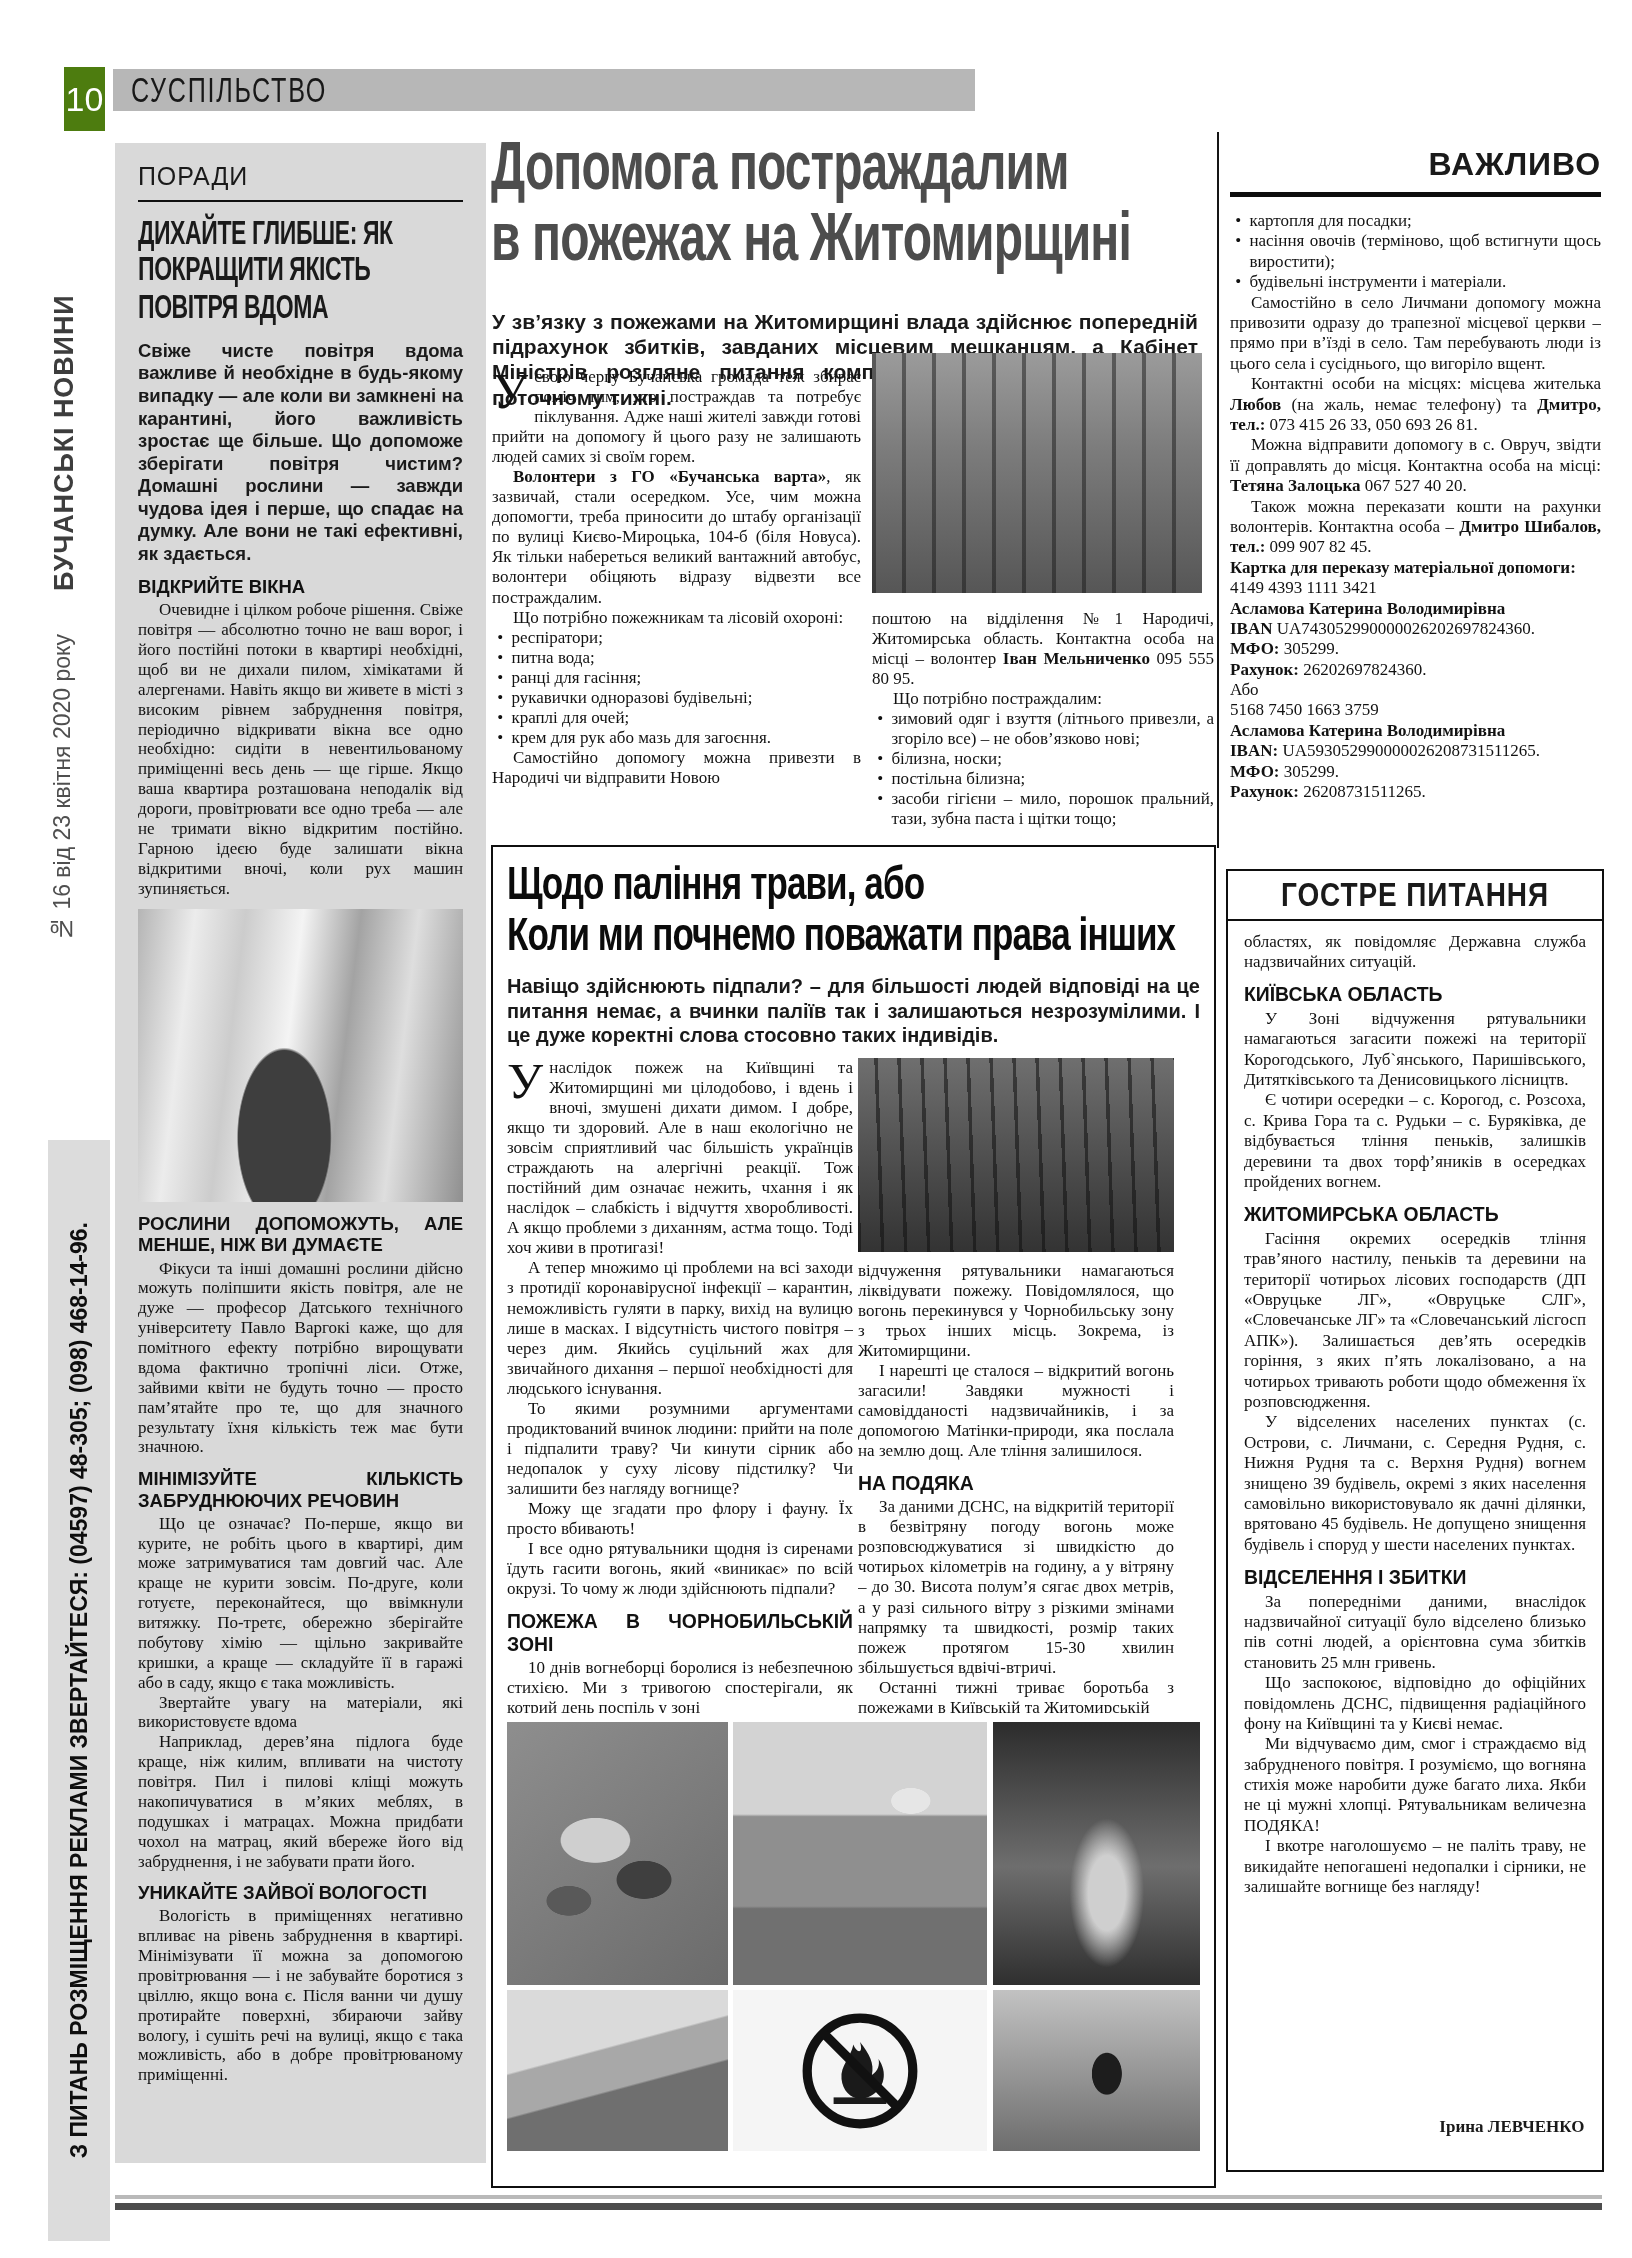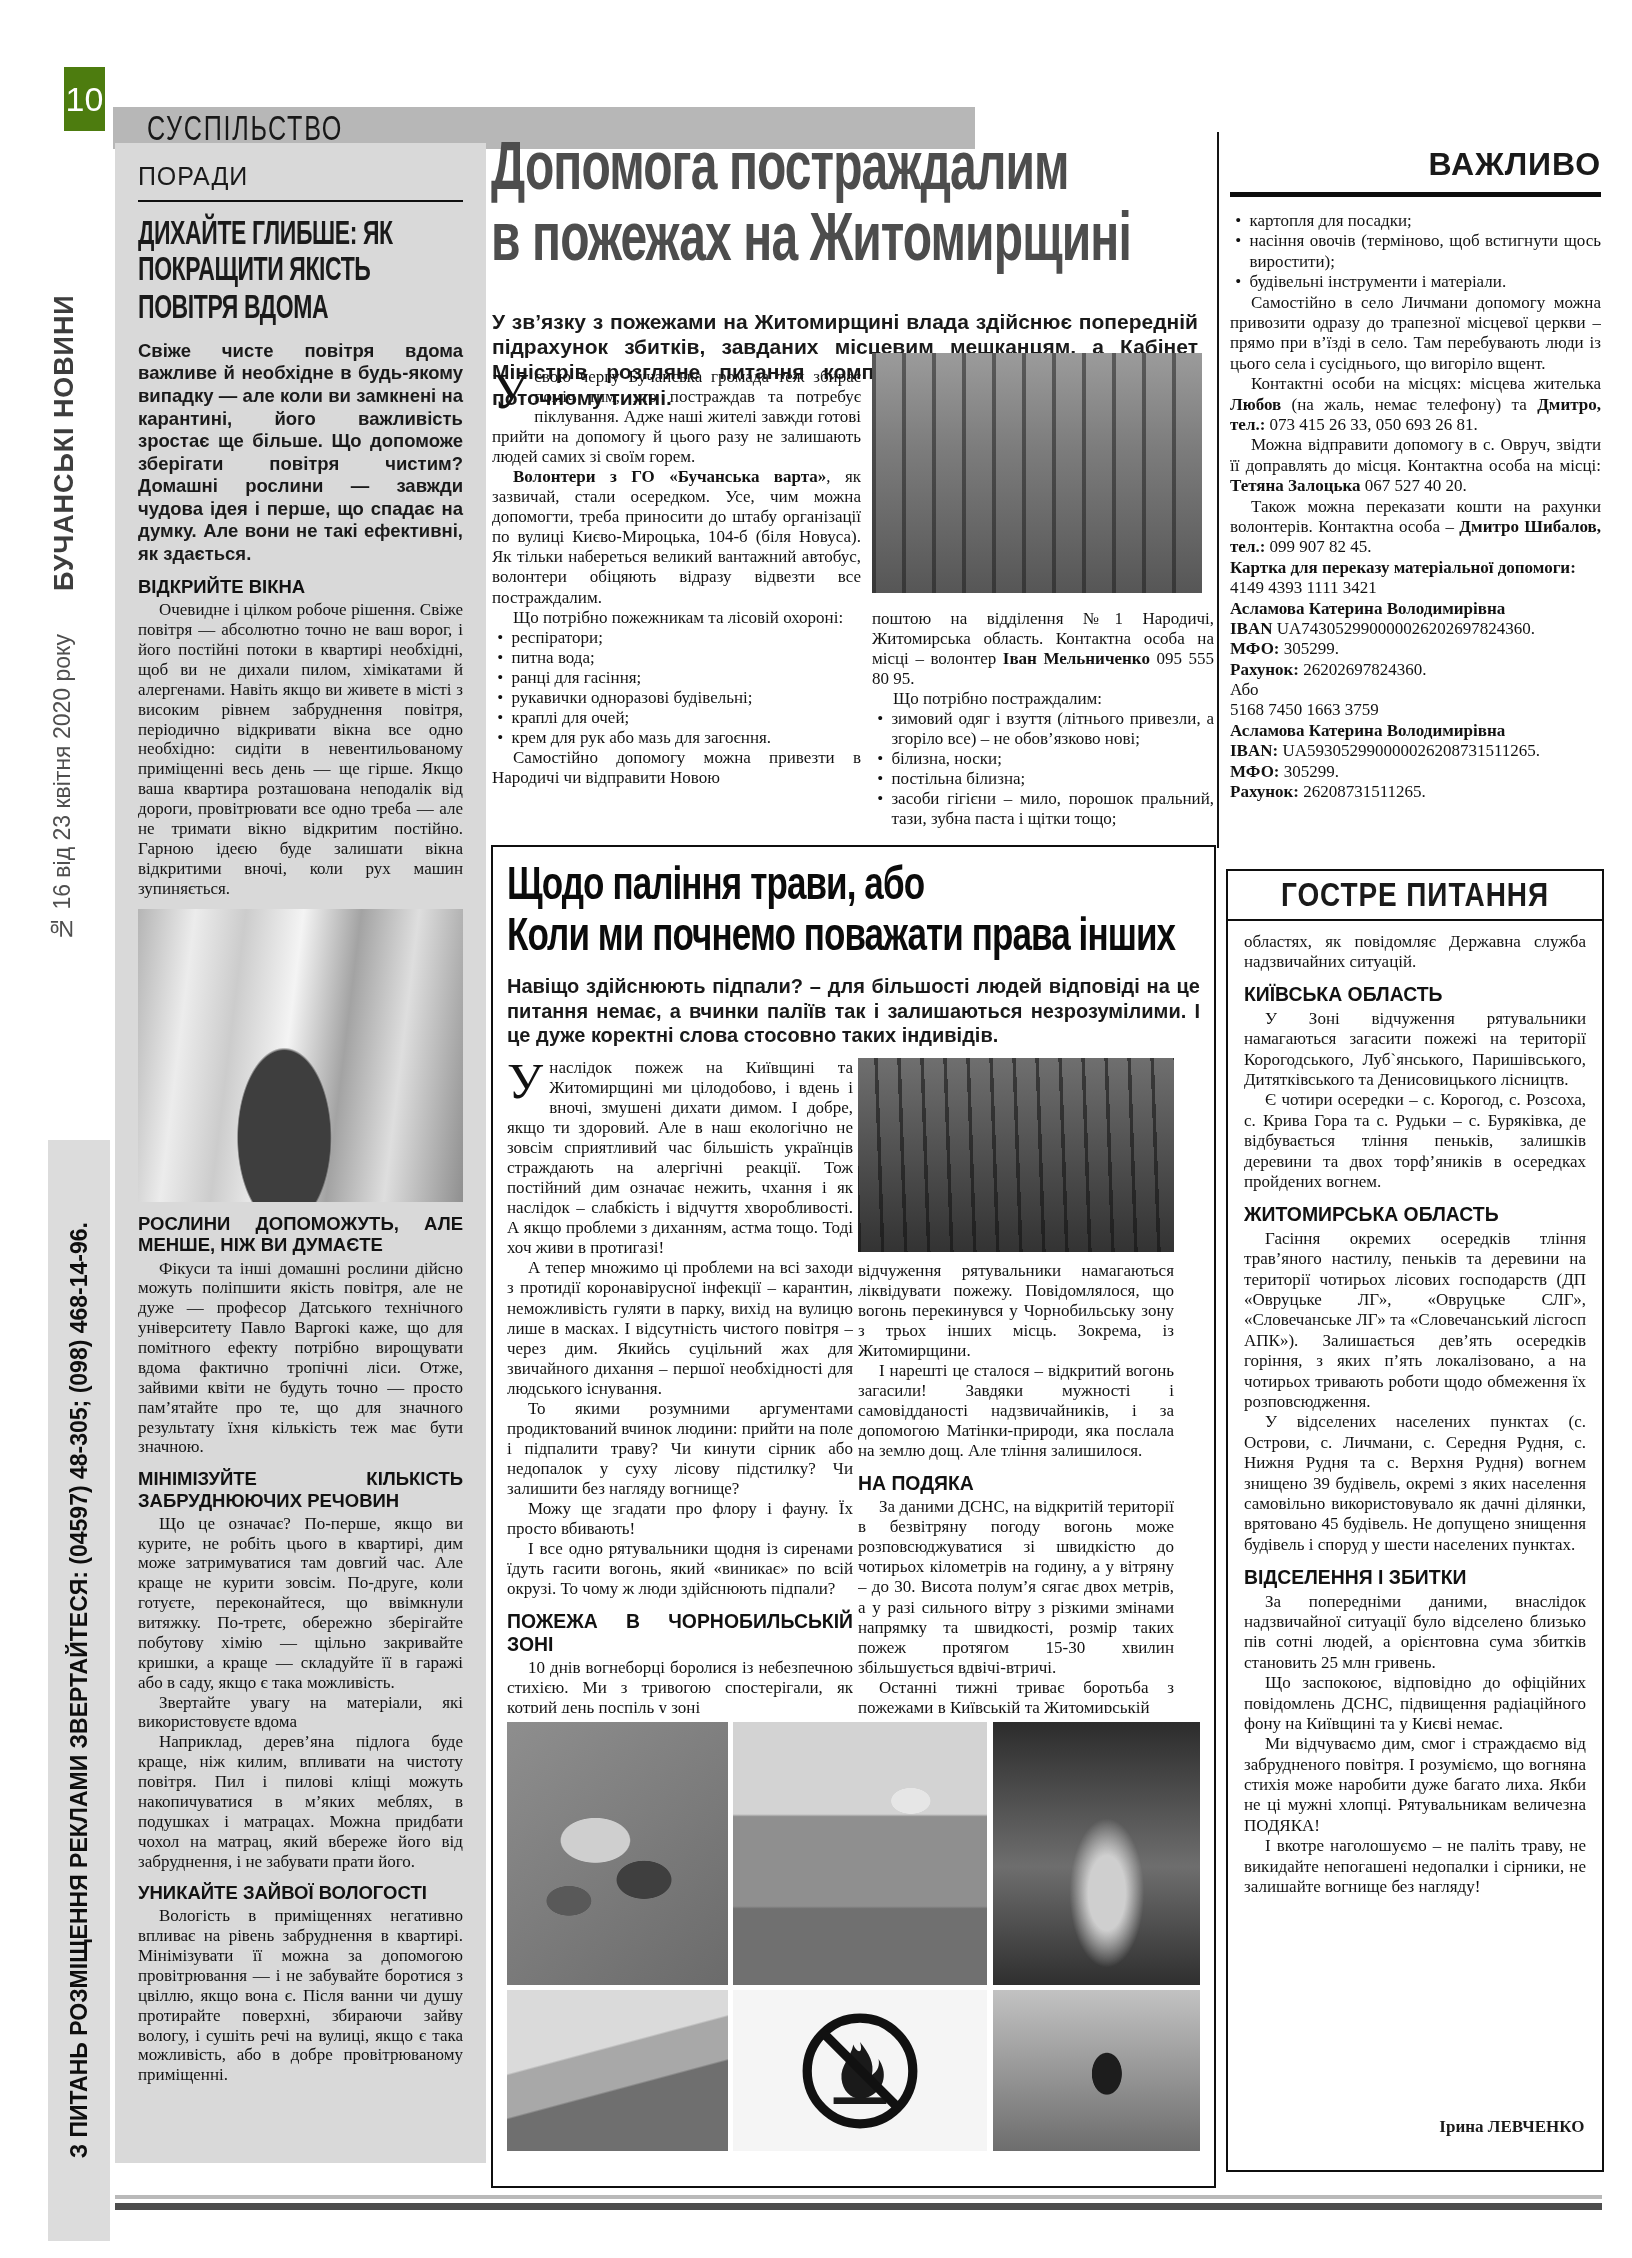--- a/index.html
+++ b/index.html
@@ -11,21 +11,21 @@
          font-weight:700;font-size:27px;color:#3d3d3d;letter-spacing:0.9px;}
   #issue{position:absolute;left:49px;top:589px;height:353px;width:64px;
          font-size:23px;color:#4f4f4f;}
   #ad-strip{position:absolute;left:48px;top:1140px;width:62px;height:1101px;background:#dcdcdc;
             display:flex;align-items:center;justify-content:center;}
   #ad-strip .vert{font-weight:700;font-size:23px;color:#0e0e0e;}
   
   #num-box{position:absolute;left:64px;top:67px;width:41px;height:64px;background:#4d7c0f;
            color:#fff;font-size:34px;display:flex;align-items:center;justify-content:center;}
   #section-bar{position:absolute;left:113px;top:69px;width:862px;height:42px;background:#b7b7b7;
-               display:flex;align-items:center;padding-left:34px;box-sizing:border-box;margin-top:38px;}
+               display:flex;align-items:center;padding-left:18px;box-sizing:border-box;}
   #section-bar span{font-size:26.5px;letter-spacing:1.8px;color:#181818;
                     transform:scale(.95,1.3);transform-origin:left center;}
   
   .serif{font-family:"Liberation Serif",serif;text-align:justify;color:#121212;}
   .bp{margin:0;text-indent:21px;}
   .bp.ni{text-indent:0;}
   .bp.bold{font-weight:700;}
   .bli{margin:0;padding-left:19.4px;position:relative;text-indent:0;}
   .bli::before{content:"\2022";position:absolute;left:5.3px;top:0;}
   .sh{margin:10.6px 0 2.6px;font-family:"Liberation Sans",sans-serif;font-weight:700;}

